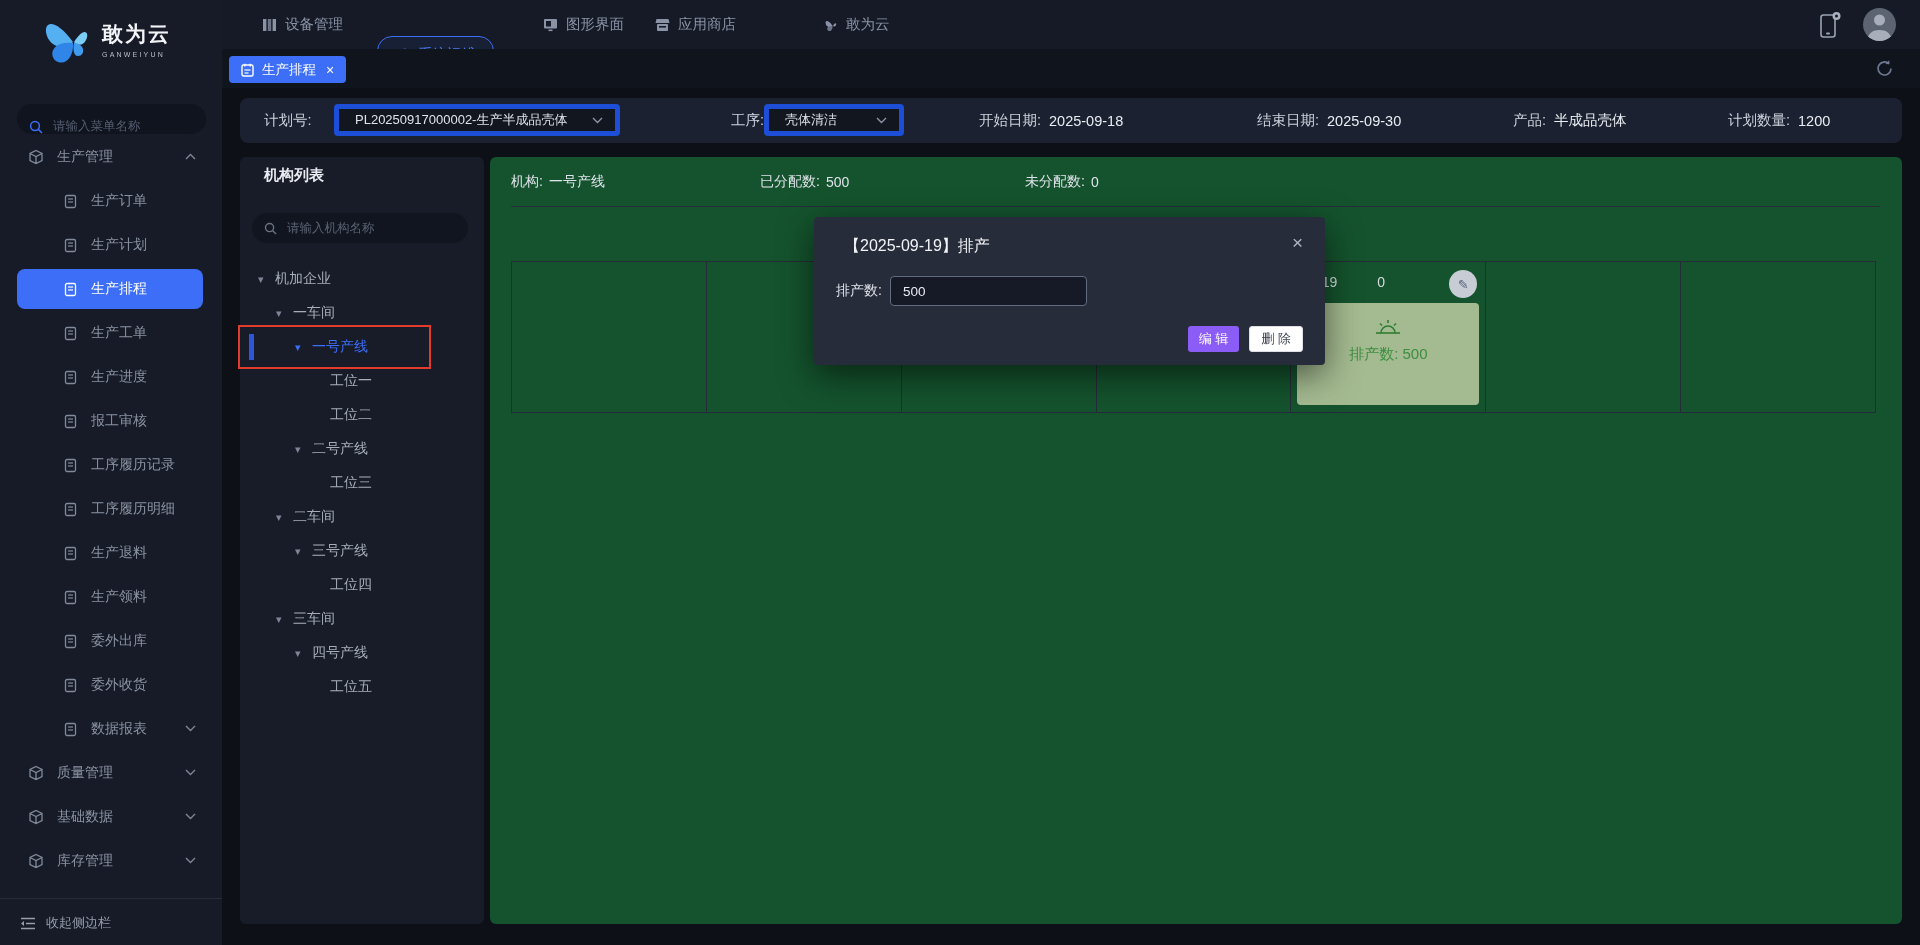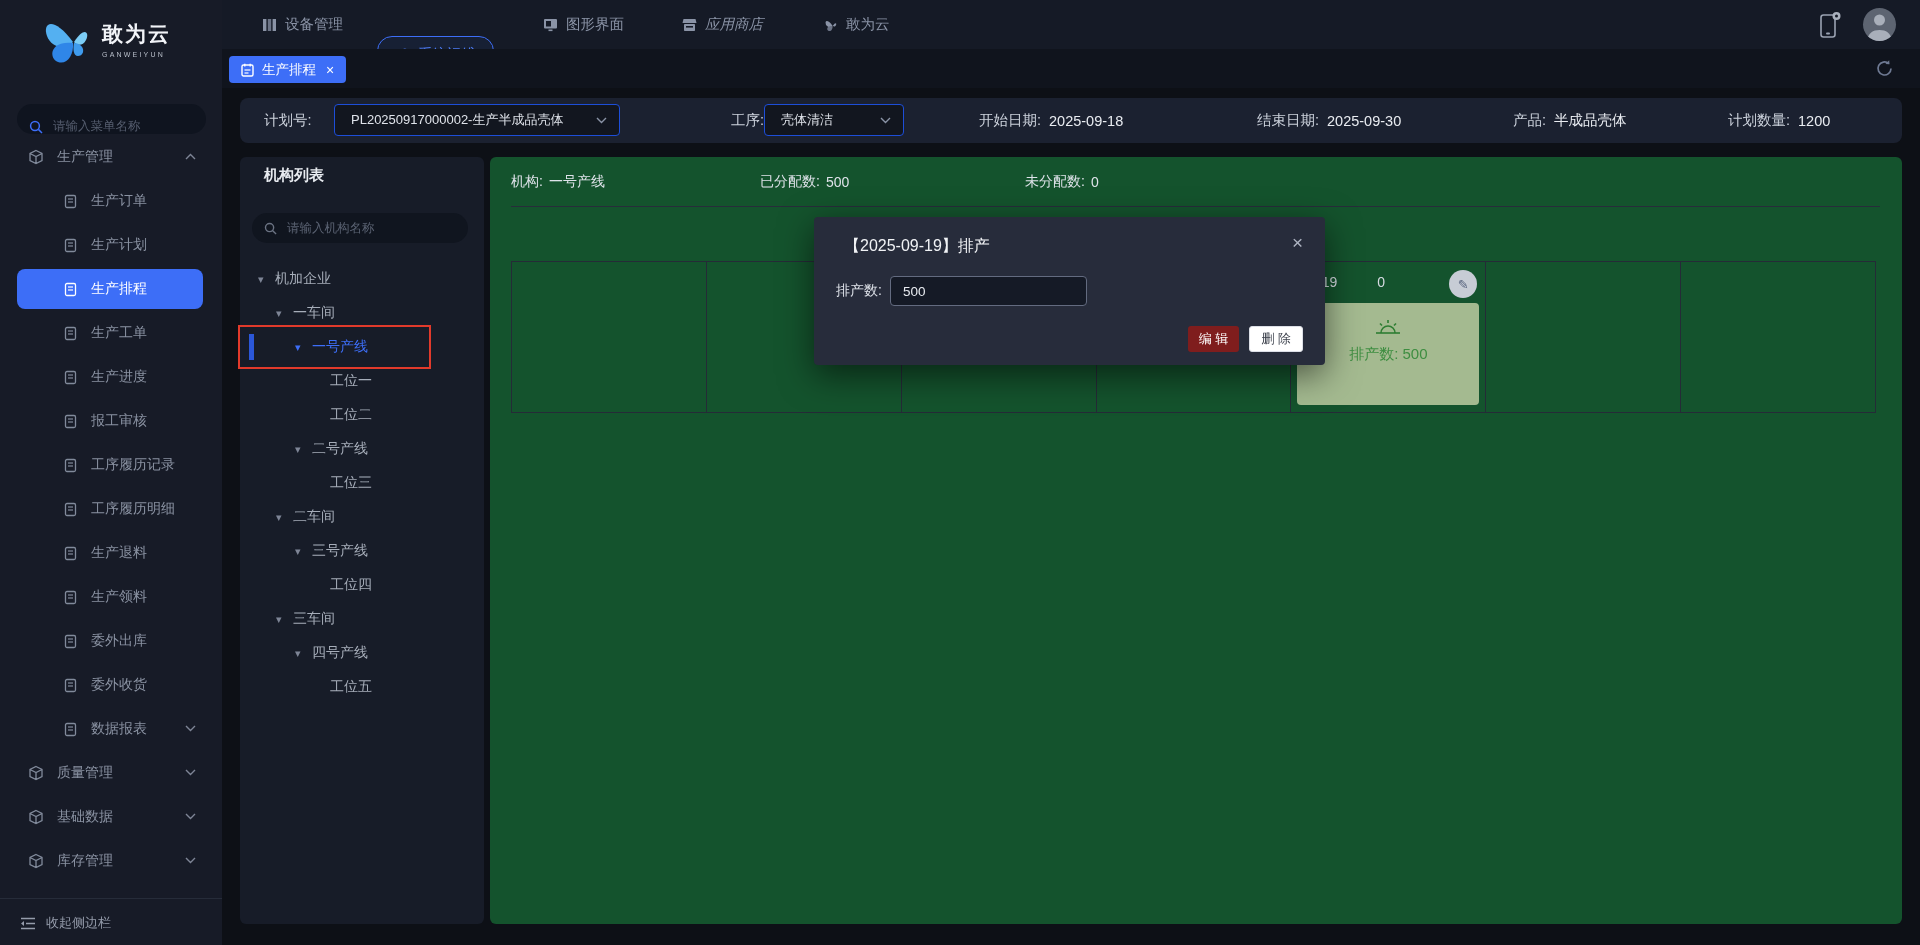--- a/index.html
+++ b/index.html
@@ -59,21 +59,21 @@
   .tab .tclose{font-size:14px;line-height:1;cursor:pointer;}
   .tab-refresh{position:absolute;right:26px;top:10px;cursor:pointer;color:#6f7a93;}
 
   
   .content{position:absolute;left:222px;top:88px;width:1698px;height:857px;background:#0d1016;}
 
   .filter-panel{position:absolute;left:18px;top:10px;width:1662px;height:45px;background:#1b2130;
       border-radius:8px;}
   .fl{position:absolute;top:0;height:45px;display:flex;align-items:center;font-size:14.5px;color:#ccd2dc;}
   .fl b{font-weight:normal;color:#e9ecf1;margin-left:8px;}
-  .fbox{position:absolute;top:6px;height:32px;background:#12161f;border:1px solid #1d4ed8;border-radius:4px;
+  .fbox{position:absolute;top:6px;height:32px;background:#12161f;border:5px solid #1d4ed8;border-radius:4px;
       display:flex;align-items:center;padding:0 12px 0 16px;font-size:13px;color:#dfe3ea;cursor:pointer;}
   .fbox .chev{margin-left:auto;}
 
   
   .org-panel{position:absolute;left:18px;top:69px;width:244px;height:767px;background:#171c28;border-radius:6px;}
   .org-title{position:absolute;left:24px;top:9px;font-size:15px;font-weight:bold;color:#e8ebf0;}
   .org-search{position:absolute;left:12px;top:56px;width:216px;height:30px;border-radius:15px;background:#10151f;
       display:flex;align-items:center;padding:0 12px;}
   .org-search input{flex:1;margin-left:8px;background:transparent;border:none;outline:none;
       color:#aeb4c0;font-size:12.5px;font-family:inherit;width:140px;}
@@ -119,21 +119,21 @@
       box-shadow:0 10px 34px rgba(0,0,0,.55);z-index:50;}
   .modal-title{position:absolute;left:30px;top:19px;font-size:16px;color:#f0f2f5;}
   .modal-close{position:absolute;right:22px;top:16px;font-size:19px;color:#aeb4c2;cursor:pointer;line-height:1;}
   .modal-field{position:absolute;left:22px;top:59px;height:30px;display:flex;align-items:center;}
   .modal-field label{font-size:14px;color:#dde1e8;}
   .modal-field input{margin-left:8px;width:197px;height:30px;background:#151a26;border:1px solid #636b80;
       border-radius:4px;color:#e8ebf0;font-size:13.5px;padding:0 12px;outline:none;font-family:inherit;}
   .modal-btns{position:absolute;right:22px;bottom:13px;display:flex;gap:10px;}
   .btn{height:26px;padding:0 11px;border-radius:3px;font-size:13px;display:flex;align-items:center;cursor:pointer;
       font-family:inherit;border:none;}
-  .btn-primary{background:#7f1d1d;color:#fff;}
+  .btn-primary{background:#8b5cf6;color:#fff;}
   .btn-plain{background:#ffffff;color:#3a3f4a;border:1px solid #dcdfe6;}
 </style>
 </head>
 <body>
 
 <div class="app">
 
   <div class="sidebar">
     <div class="logo">
       <svg width="50" height="54" viewBox="0 0 50 54">
@@ -404,21 +404,21 @@
       <span class="nlabel">系统运维</span>
     </div>
     <div class="nav-item" style="left:321px;">
       <svg width="15" height="14" viewBox="0 0 15 14">
         <rect x="1" y="1" width="13" height="9.5" rx="1" fill="#8a93a6"></rect>
           <rect x="3" y="3" width="5" height="5.5" fill="#151a26"></rect>
         <rect x="5.5" y="11.5" width="4" height="1.6" fill="#8a93a6"></rect>
         </svg>
       <span class="nlabel">图形界面</span>
     </div>
-    <div class="nav-item" style="left:460px;font-style:italic;">
+    <div class="nav-item" style="left:433px;">
       <svg width="15" height="14" viewBox="0 0 15 14">
         <path d="M1.5 1h12l1 4h-14z" fill="#8a93a6"></path>
           <rect x="2" y="6" width="11" height="7" rx="0.8" fill="#8a93a6"></rect>
         <rect x="4" y="8" width="7" height="1.6" fill="#151a26"></rect>
         </svg>
       <span class="nlabel">应用商店</span>
     </div>
     <div class="nav-item" style="left:601px;">
       <svg width="15" height="14" viewBox="0 0 50 54">
         <path d="M33 30 C14 4 2 10 7 24 C11 35 24 39 33 30 Z" fill="#8a93a6"></path>

